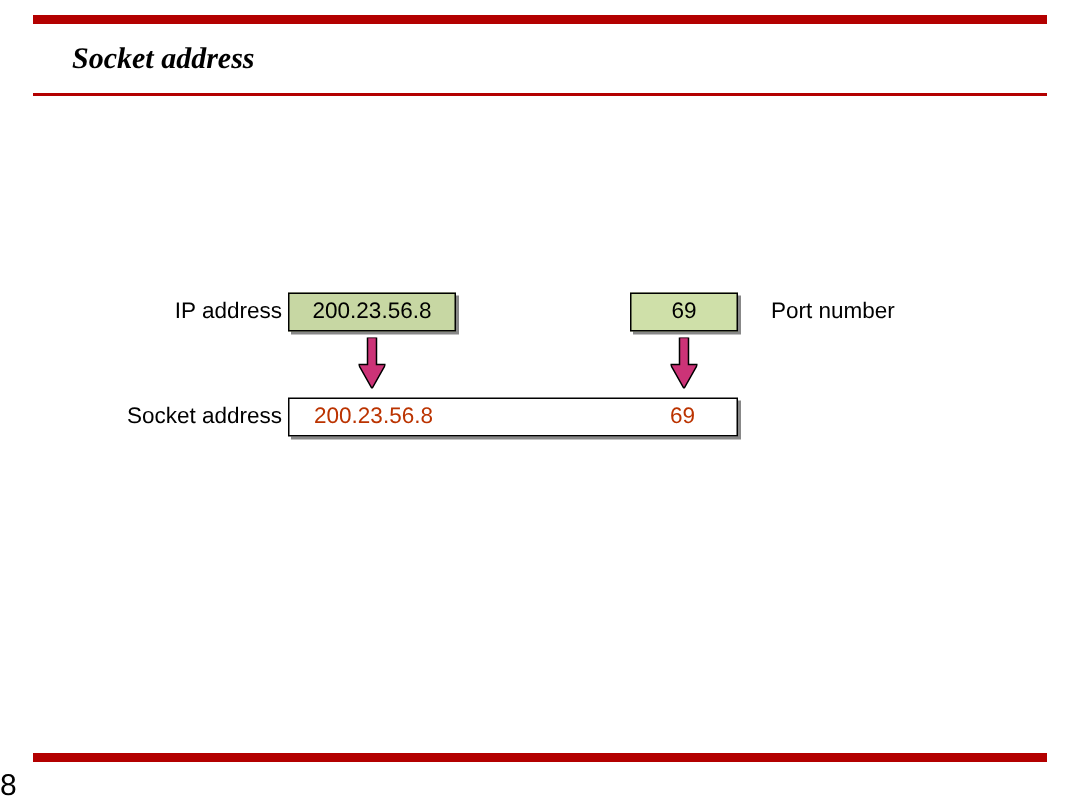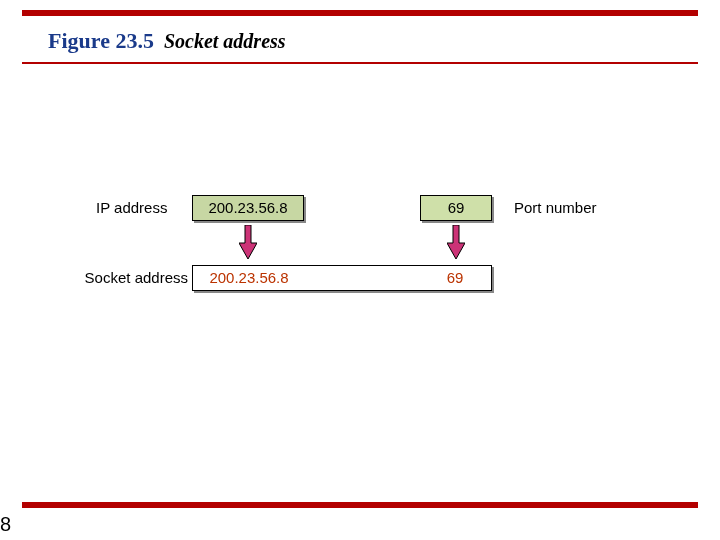--- a/index.html
+++ b/index.html
@@ -8,21 +8,21 @@
 
   .top-rule-thick { position: absolute; left: 22px; right: 22px; top: 10px; height: 6px; background: #b30000; }
   .heading-row { position: absolute; left: 48px; top: 28px; display: flex; align-items: baseline; gap: 10px; }
   .fig-num { color: #1a3a8a; font-weight: bold; font-size: 22px; font-family: 'Times New Roman', serif; }
   .fig-title { color: #000; font-style: italic; font-weight: bold; font-size: 20px; font-family: 'Times New Roman', serif; }
   .rule-thin { position: absolute; left: 22px; right: 22px; top: 62px; height: 2px; background: #b30000; }
 
   .diagram { position: absolute; left: 80px; top: 195px; width: 560px; font-family: Arial, Helvetica, sans-serif; font-size: 15px; color: #000; }
 
   .row1 { position: relative; height: 30px; }
-  .lbl-ip { position: absolute; left: 16px; top: 4px; width: 108px; }
+  .lbl-ip { position: absolute; left: 0; top: 4px; width: 108px; text-align: right; }
   .box-ip { position: absolute; left: 112px; top: 0; width: 112px; height: 26px; background: #c7d7a3; border: 1px solid #000; text-align: center; line-height: 24px; box-shadow: 2px 2px 0 #888; color: #000; }
   .box-port { position: absolute; left: 340px; top: 0; width: 72px; height: 26px; background: #cfe0a9; border: 1px solid #000; text-align: center; line-height: 24px; box-shadow: 2px 2px 0 #888; color: #000; }
   .lbl-port { position: absolute; left: 424px; top: 4px; margin-left: 10px; }
 
   .arrows { position: relative; height: 40px; }
   .arrow { position: absolute; top: 0; width: 18px; height: 34px; }
   .arrow svg { width: 100%; height: 100%; display: block; }
 
   .row2 { position: relative; height: 30px; }
   .lbl-sock { position: absolute; left: 0; top: 4px; width: 108px; text-align: right; }
@@ -35,21 +35,20 @@
 
   [data-interactable] { }
 </style>
 </head>
 <body>
 
 <div class="page" data-interactable="false">
   <div class="top-rule-thick" data-interactable="false"></div>
 
   <div class="heading-row" data-interactable="false">
-    <span class="fig-num" data-interactable="false">Figure 23.5</span>
     <span class="fig-title" data-interactable="false">Socket address</span>
   </div>
   <div class="rule-thin" data-interactable="false"></div>
 
   <div class="diagram" data-interactable="false">
     <div class="row1" data-interactable="false">
       <div class="lbl-ip" data-interactable="false">IP address</div>
       <div class="box-ip" data-interactable="false">200.23.56.8</div>
       <div class="box-port" data-interactable="false">69</div>
       <div class="lbl-port" data-interactable="false">Port number</div>

